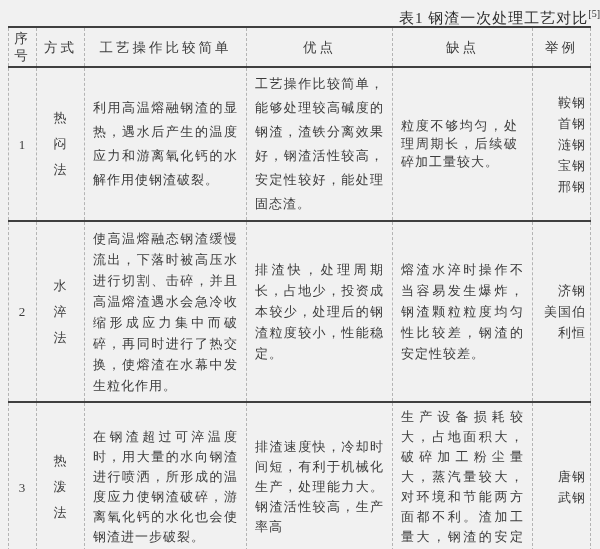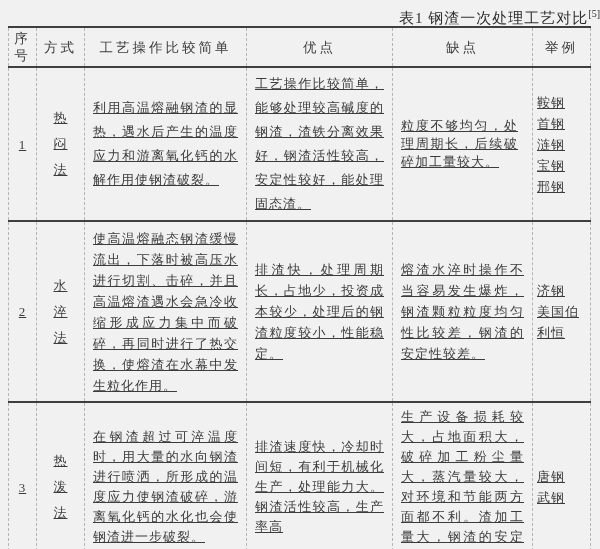--- a/index.html
+++ b/index.html
@@ -51,21 +51,20 @@
     letter-spacing: 3px;
     text-align: center;
     word-break: break-all;
     padding: 0 2px;
   }
   .cmp tbody td {
     border-bottom: 2px solid #3f3f3f;
     font-size: 13px;
     line-height: 21px;
     letter-spacing: 1px;
-    text-decoration: underline;
   }
   .cmp tbody tr:last-child td {
     border-bottom: 4px solid #1c1c1c;
   }
   tr.header-row   { height: 40px; }
   tr.row-1        { height: 135px; }
   tr.row-2        { height: 181px; }
   tr.row-3        { height: 161px; }
   td.cell-index {
     text-align: center;
@@ -80,21 +79,21 @@
   }
   td.cell-text {
     text-align: justify;
     padding: 4px 8px;
   }
   tr.row-2 td.cell-text { line-height: 21px; }
   tr.row-1 td.cell-text { line-height: 24px; }
   tr.row-3 td.cell-text { line-height: 20px; }
   tr.row-1 td.cell-cons { line-height: 18px; padding-right: 14px; }
   td.cell-examples {
-    text-align: left;
+    text-align: right;
     white-space: pre-line;
     word-break: break-all;
     line-height: 26px;
     padding: 0 4px;
   }
 </style>
 </head>
 <body>
 
 <div class="doc">

